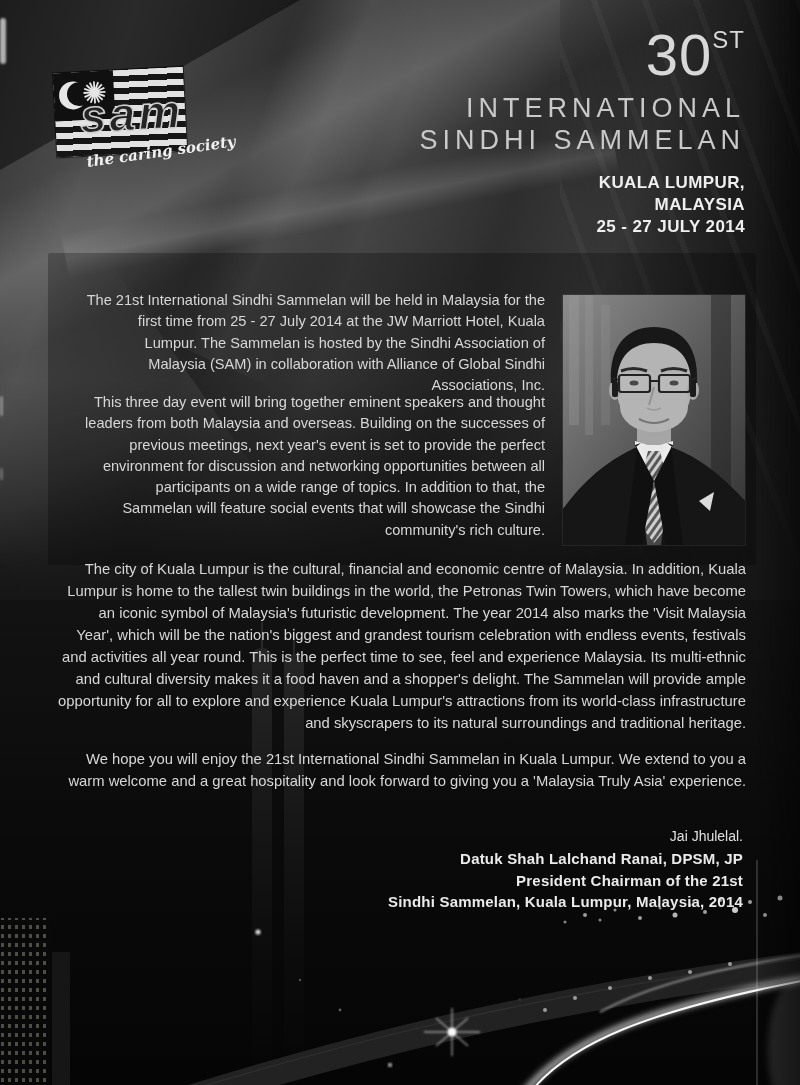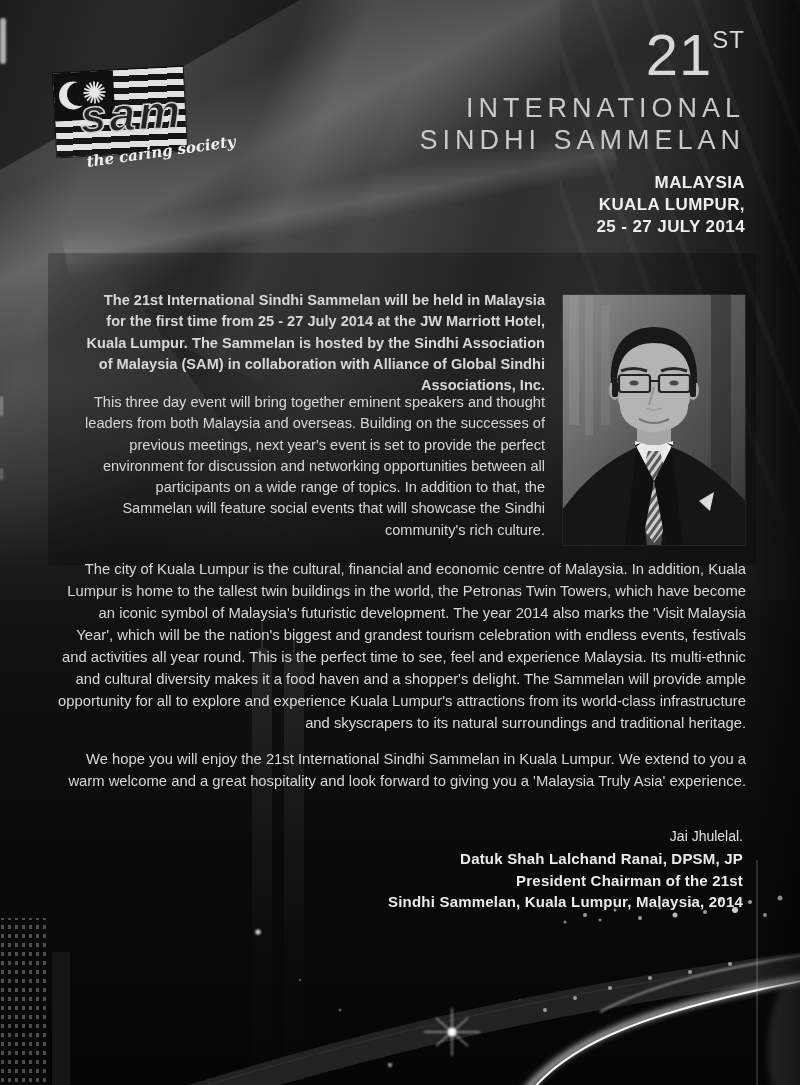--- a/index.html
+++ b/index.html
@@ -71,21 +71,21 @@
   .title-line{font-size:27px;font-weight:300;letter-spacing:5px;line-height:32px;color:#c9c9c9;white-space:nowrap;}
   .title-lines{margin-top:8px;}
   .location-block{margin-top:16px;font-weight:bold;font-size:17px;line-height:22px;color:#efefef;letter-spacing:.4px;}
 
   
   .panel{position:absolute;left:48px;top:253px;width:708px;height:312px;
     background:rgba(0,0,0,.26);border-radius:2px;}
   .para{position:absolute;text-align:right;color:#d7d7d7;}
   .p-narrow{left:85px;width:460px;font-size:14.6px;line-height:21.3px;}
   .p-wide{left:58px;width:688px;font-size:14.8px;line-height:22px;}
-  .para1{top:290px;font-weight:bold;}
+  .para1{top:290px;}
   .para2{top:392px;}
   .para3{top:558px;text-align:right;}
   .para4{top:748px;}
   .salutation{position:absolute;right:57px;top:800px;font-size:14px;color:#e0e0e0;margin-top:28px;}
   .signature{position:absolute;right:57px;top:838px;text-align:right;font-weight:bold;
     font-size:15px;line-height:21.5px;color:#eaeaea;letter-spacing:.2px;margin-top:10px;}
 
   
   .photo{position:absolute;left:563px;top:295px;width:182px;height:250px;
     outline:1px solid rgba(255,255,255,.07);}
@@ -182,29 +182,29 @@
         <div class="crescent"></div>
         <div class="flag-star">✺</div>
       </div>
     </div>
     <div class="logo-acronym">sam</div>
     <div class="logo-tagline">the caring society</div>
   </div>
 
   <div class="title-block">
     <div class="edition">
-      <span class="ed-num">21</span><span class="ed-sup">ST</span>
+      <span class="ed-num">30</span><span class="ed-sup">ST</span>
     </div>
     <div class="title-lines">
       <div class="title-line">INTERNATIONAL</div>
       <div class="title-line">SINDHI SAMMELAN</div>
     </div>
     <div class="location-block">
+      <div>KUALA LUMPUR,</div>
       <div>MALAYSIA</div>
-      <div>KUALA LUMPUR,</div>
       <div>25 - 27 JULY 2014</div>
     </div>
   </div>
 
   <div class="panel"></div>
 
   <div class="para p-narrow para1">The 21st International Sindhi Sammelan will be held in Malaysia for the first time from 25 - 27 July 2014 at the JW Marriott Hotel, Kuala Lumpur. The Sammelan is hosted by the Sindhi Association of Malaysia (SAM) in collaboration with Alliance of Global Sindhi Associations, Inc.</div>
   <div class="para p-narrow para2">This three day event will bring together eminent speakers and thought leaders from both Malaysia and overseas. Building on the successes of previous meetings, next year's event is set to provide the perfect environment for discussion and networking opportunities between all participants on a wide range of topics. In addition to that, the Sammelan will feature social events that will showcase the Sindhi community's rich culture.</div>
 
   <div class="photo">

